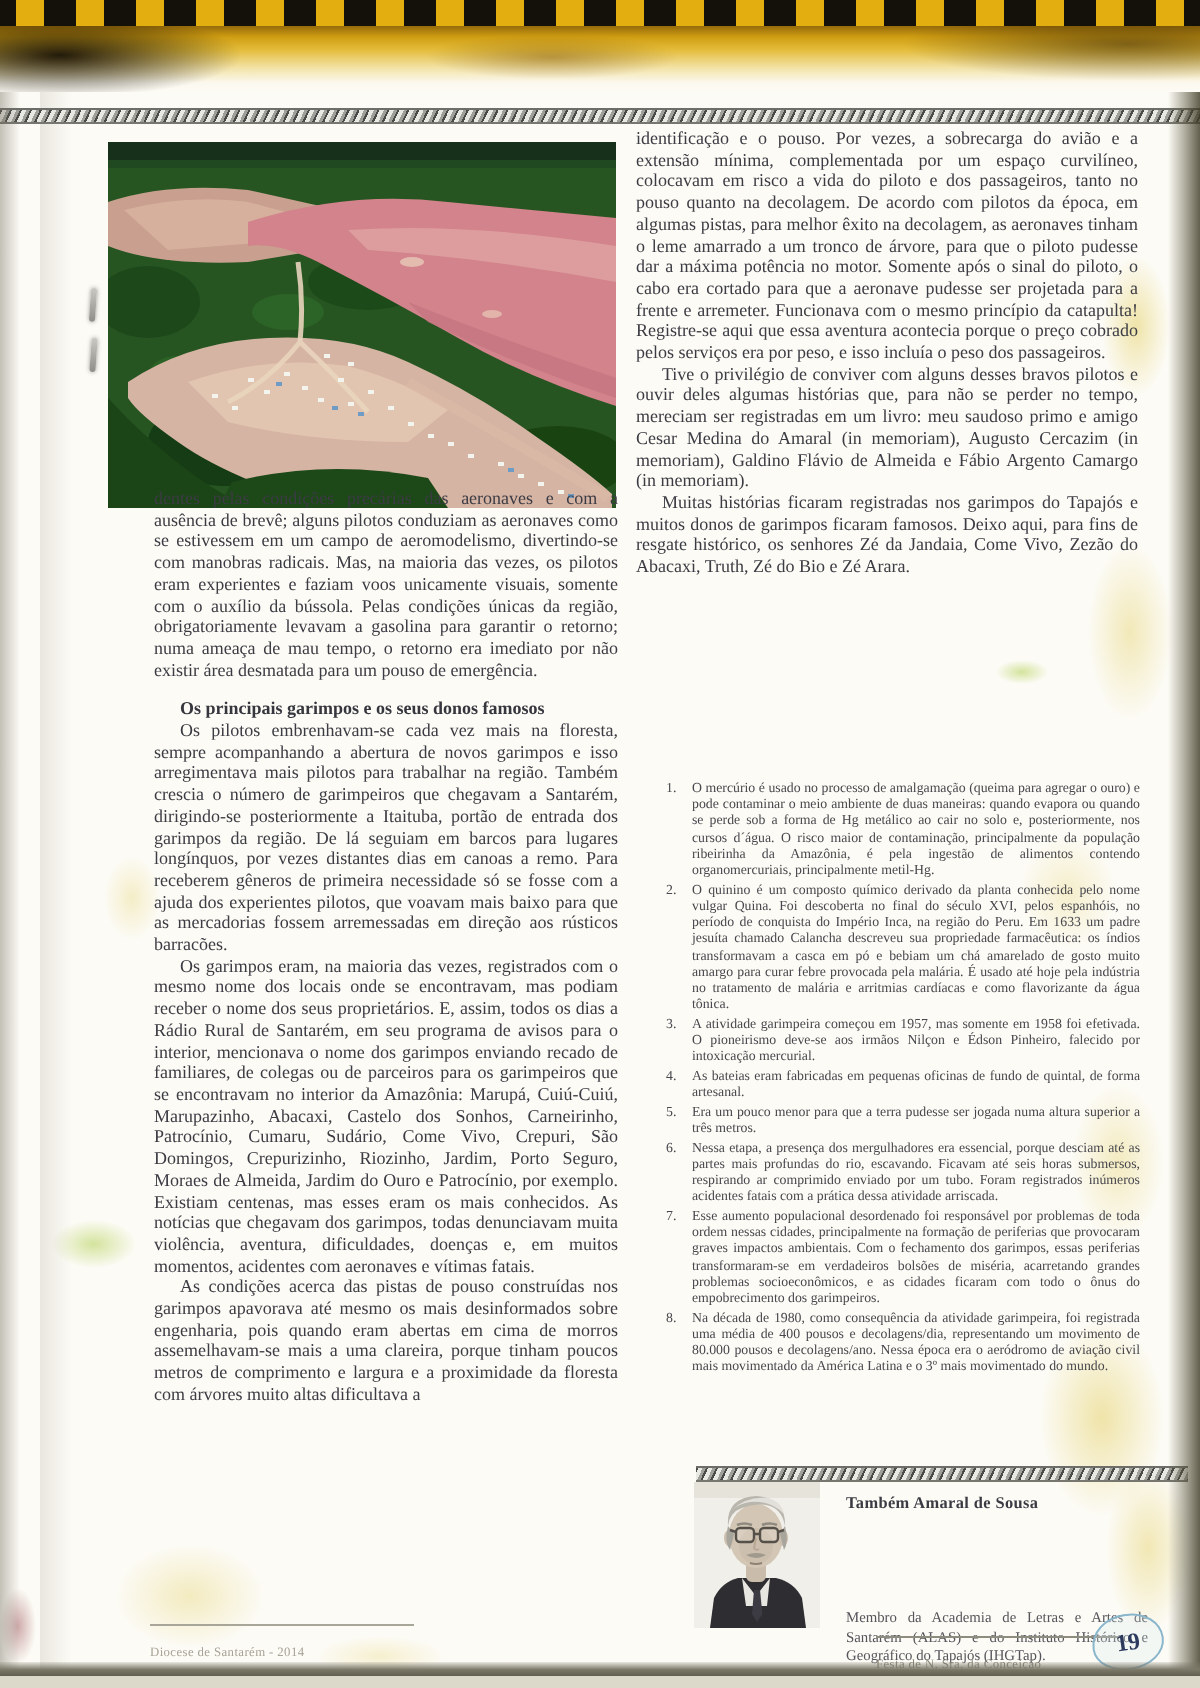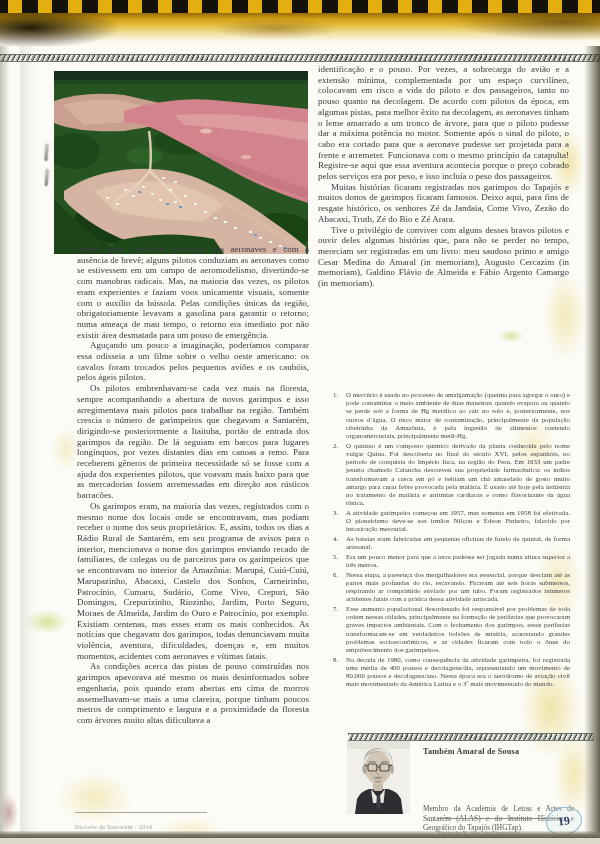--- a/index.html
+++ b/index.html
@@ -161,30 +161,30 @@
       <rect x="84" y="120" width="3" height="2"></rect>
         <rect x="125" y="135" width="3" height="2"></rect>
       <rect x="200" y="163" width="3" height="2"></rect>
         <rect x="230" y="176" width="3" height="2"></rect>
       <rect x="112" y="132" width="3" height="2"></rect>
     </g>
   </svg>
 
   <div class="col col-left">
     <p>dentes pelas condições precárias das aeronaves e com a ausência de brevê; alguns pilotos conduziam as aeronaves como se estivessem em um campo de aeromodelismo, divertindo-se com manobras radicais. Mas, na maioria das vezes, os pilotos eram experientes e faziam voos unicamente visuais, somente com o auxílio da bússola. Pelas condições únicas da região, obrigatoriamente levavam a gasolina para garantir o retorno; numa ameaça de mau tempo, o retorno era imediato por não existir área desmatada para um pouso de emergência.</p>
-    <p class="ind">Aguçando um pouco a imaginação, poderíamos comparar essa odisseia a um filme sobre o velho oeste americano: os cavalos foram trocados pelos pequenos aviões e os caubóis, pelos ágeis pilotos.</p>
+    <h2 class="col-heading">Os principais garimpos e os seus donos famosos</h2>
     <p class="ind">Os pilotos embrenhavam-se cada vez mais na floresta, sempre acompanhando a abertura de novos garimpos e isso arregimentava mais pilotos para trabalhar na região. Também crescia o número de garimpeiros que chegavam a Santarém, dirigindo-se posteriormente a Itaituba, portão de entrada dos garimpos da região. De lá seguiam em barcos para lugares longínquos, por vezes distantes dias em canoas a remo. Para receberem gêneros de primeira necessidade só se fosse com a ajuda dos experientes pilotos, que voavam mais baixo para que as mercadorias fossem arremessadas em direção aos rústicos barracões.</p>
     <p class="ind">Os garimpos eram, na maioria das vezes, registrados com o mesmo nome dos locais onde se encontravam, mas podiam receber o nome dos seus proprietários.  E, assim, todos os dias a Rádio Rural de Santarém, em seu programa de avisos para o interior, mencionava o nome dos garimpos enviando recado de familiares, de colegas ou de parceiros para os garimpeiros que se encontravam no interior da Amazônia: Marupá, Cuiú-Cuiú, Marupazinho, Abacaxi, Castelo dos Sonhos, Carneirinho, Patrocínio, Cumaru, Sudário, Come Vivo, Crepuri, São Domingos, Crepurizinho, Riozinho, Jardim, Porto Seguro, Moraes de Almeida, Jardim do Ouro e Patrocínio, por exemplo. Existiam centenas, mas esses eram os mais conhecidos. As notícias que chegavam dos garimpos, todas denunciavam muita violência, aventura, dificuldades, doenças e, em muitos momentos, acidentes com aeronaves e vítimas fatais.</p>
     <p class="ind">As condições acerca das pistas de pouso construídas nos garimpos apavorava até mesmo os mais desinformados sobre engenharia, pois quando eram abertas em cima de morros assemelhavam-se mais a uma clareira, porque tinham poucos metros de comprimento e largura e a proximidade da floresta com árvores muito altas dificultava a</p>
   </div>
 
   <div class="col col-right">
     <p>identificação e o pouso. Por vezes, a sobrecarga do avião e a extensão mínima, complementada por um espaço curvilíneo, colocavam em risco a vida do piloto e dos passageiros, tanto no pouso quanto na decolagem. De acordo com pilotos da época, em algumas pistas, para melhor êxito na decolagem, as aeronaves tinham o leme amarrado a um tronco de árvore, para que o piloto pudesse dar a máxima potência no motor. Somente após o sinal do piloto, o cabo era cortado para que a aeronave pudesse ser projetada para a frente e arremeter. Funcionava com o mesmo princípio da catapulta! Registre-se aqui que essa aventura acontecia porque o preço cobrado pelos serviços era por peso, e isso incluía o peso dos passageiros.</p>
+    <p class="ind">Tive o privilégio de conviver com alguns desses bravos pilotos e ouvir deles algumas histórias que, para não se perder no tempo, mereciam ser registradas em um livro: meu saudoso primo e amigo Cesar Medina do Amaral (in memoriam), Augusto Cercazim (in memoriam), Galdino Flávio de Almeida e Fábio Argento Camargo (in memoriam).</p>
     <p class="ind">Muitas histórias ficaram registradas nos garimpos do Tapajós e muitos donos de garimpos ficaram famosos. Deixo aqui, para fins de resgate histórico, os senhores Zé da Jandaia, Come Vivo, Zezão do Abacaxi, Truth, Zé do Bio e Zé Arara.</p>
-    <p class="ind">Tive o privilégio de conviver com alguns desses bravos pilotos e ouvir deles algumas histórias que, para não se perder no tempo, mereciam ser registradas em um livro: meu saudoso primo e amigo Cesar Medina do Amaral (in memoriam), Augusto Cercazim (in memoriam), Galdino Flávio de Almeida e Fábio Argento Camargo (in memoriam).</p>
   </div>
 
   <ol class="footnotes">
     <li class="fn"><span class="fn-num">1.</span><span class="fn-text">O mercúrio é usado no processo de amalgamação (queima para agregar o ouro) e pode contaminar o meio ambiente de duas maneiras: quando evapora ou quando se perde sob a forma de Hg metálico ao cair no solo e, posteriormente, nos cursos d´água. O risco maior de contaminação, principalmente da população ribeirinha da Amazônia, é pela ingestão de alimentos contendo organomercuriais, principalmente metil-Hg.</span></li>
     <li class="fn"><span class="fn-num">2.</span><span class="fn-text">O quinino é um composto químico derivado da planta conhecida pelo nome vulgar Quina. Foi descoberta no final do século XVI, pelos espanhóis, no período de conquista do Império Inca, na região do Peru. Em 1633 um padre jesuíta chamado Calancha descreveu sua propriedade farmacêutica: os índios transformavam a casca em pó e bebiam um chá amarelado de gosto muito amargo para curar febre provocada pela malária. É usado até hoje pela indústria no tratamento de malária e arritmias cardíacas e como flavorizante da água tônica.</span></li>
     <li class="fn"><span class="fn-num">3.</span><span class="fn-text">A atividade garimpeira começou em 1957, mas somente em 1958 foi efetivada. O pioneirismo deve-se aos irmãos Nilçon e Édson Pinheiro, falecido por intoxicação mercurial.</span></li>
     <li class="fn"><span class="fn-num">4.</span><span class="fn-text">As bateias eram fabricadas em pequenas oficinas de fundo de quintal, de forma artesanal.</span></li>
     <li class="fn"><span class="fn-num">5.</span><span class="fn-text">Era um pouco menor para que a terra pudesse ser jogada numa altura superior a três metros.</span></li>
     <li class="fn"><span class="fn-num">6.</span><span class="fn-text">Nessa etapa, a presença dos mergulhadores era essencial, porque desciam até as partes mais profundas do rio, escavando. Ficavam até seis horas submersos, respirando ar comprimido enviado por um tubo. Foram registrados inúmeros acidentes fatais com a prática dessa atividade arriscada.</span></li>
     <li class="fn"><span class="fn-num">7.</span><span class="fn-text">Esse aumento populacional desordenado foi responsável por problemas de toda ordem nessas cidades, principalmente na formação de periferias que provocaram graves impactos ambientais. Com o fechamento dos garimpos, essas periferias transformaram-se em verdadeiros bolsões de miséria, acarretando grandes problemas socioeconômicos, e as cidades ficaram com todo o ônus do empobrecimento dos garimpeiros.</span></li>

